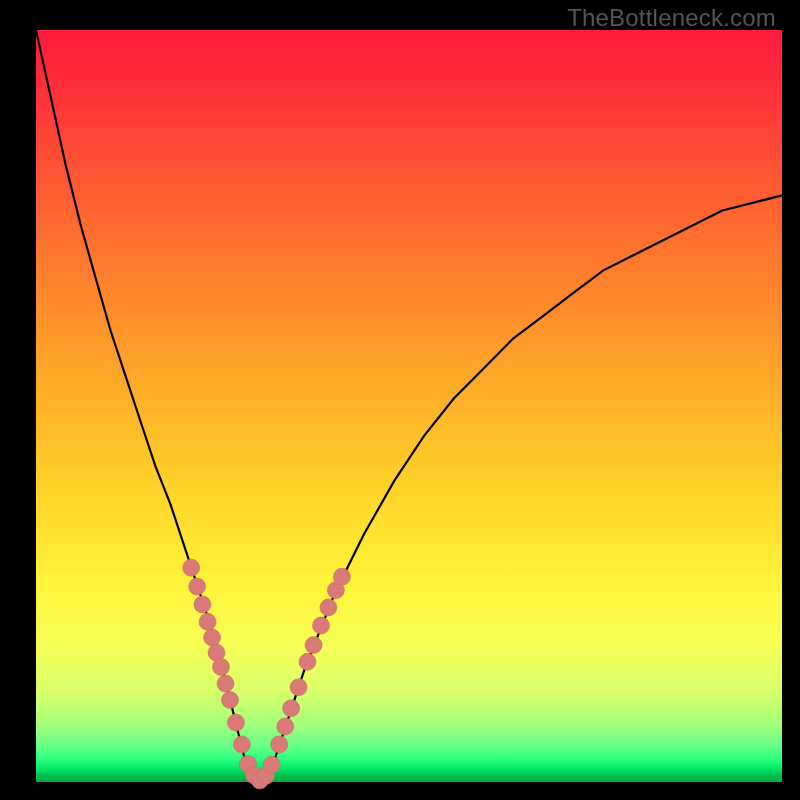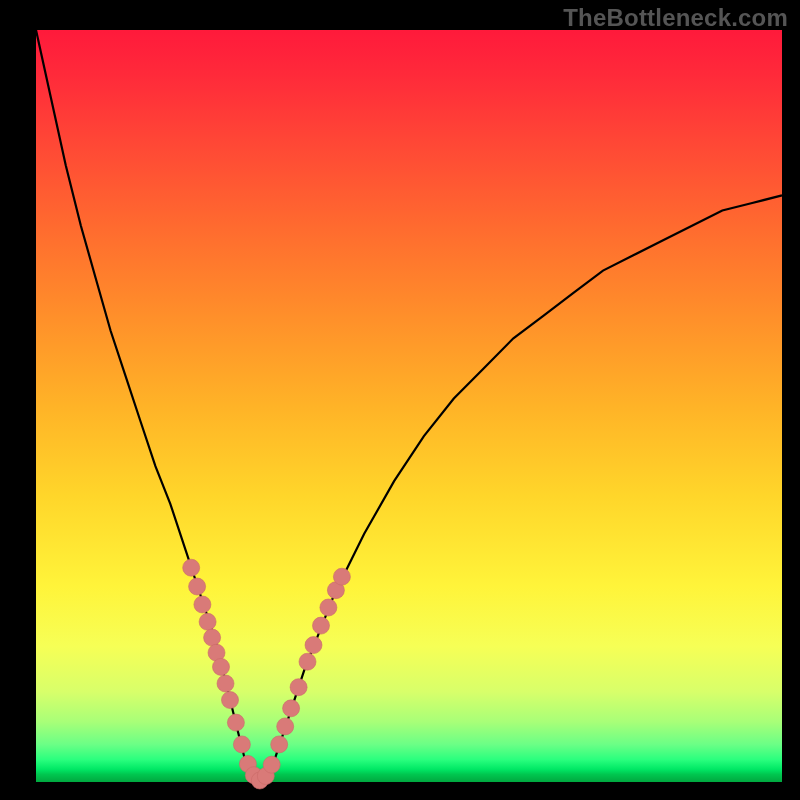--- a/index.html
+++ b/index.html
@@ -42,26 +42,25 @@
       #6bff86 95%,
       #2bff7e 97%,
       #00e865 98.3%,
       #00c64f 99%,
       #00a83f 100%
     );
   }
   .watermark {
     position: absolute;
     top: 4px;
-    right: 12px;
+    right: 24px;
     color: #555;
     font-size: 24px;
     letter-spacing: 0.2px;
     user-select: none;
-    font-weight: bold;
   }
   svg.curve {
     position: absolute;
     left: 0;
     top: 0;
     width: 746px;
     height: 752px;
     overflow: visible;
   }
 </style>

